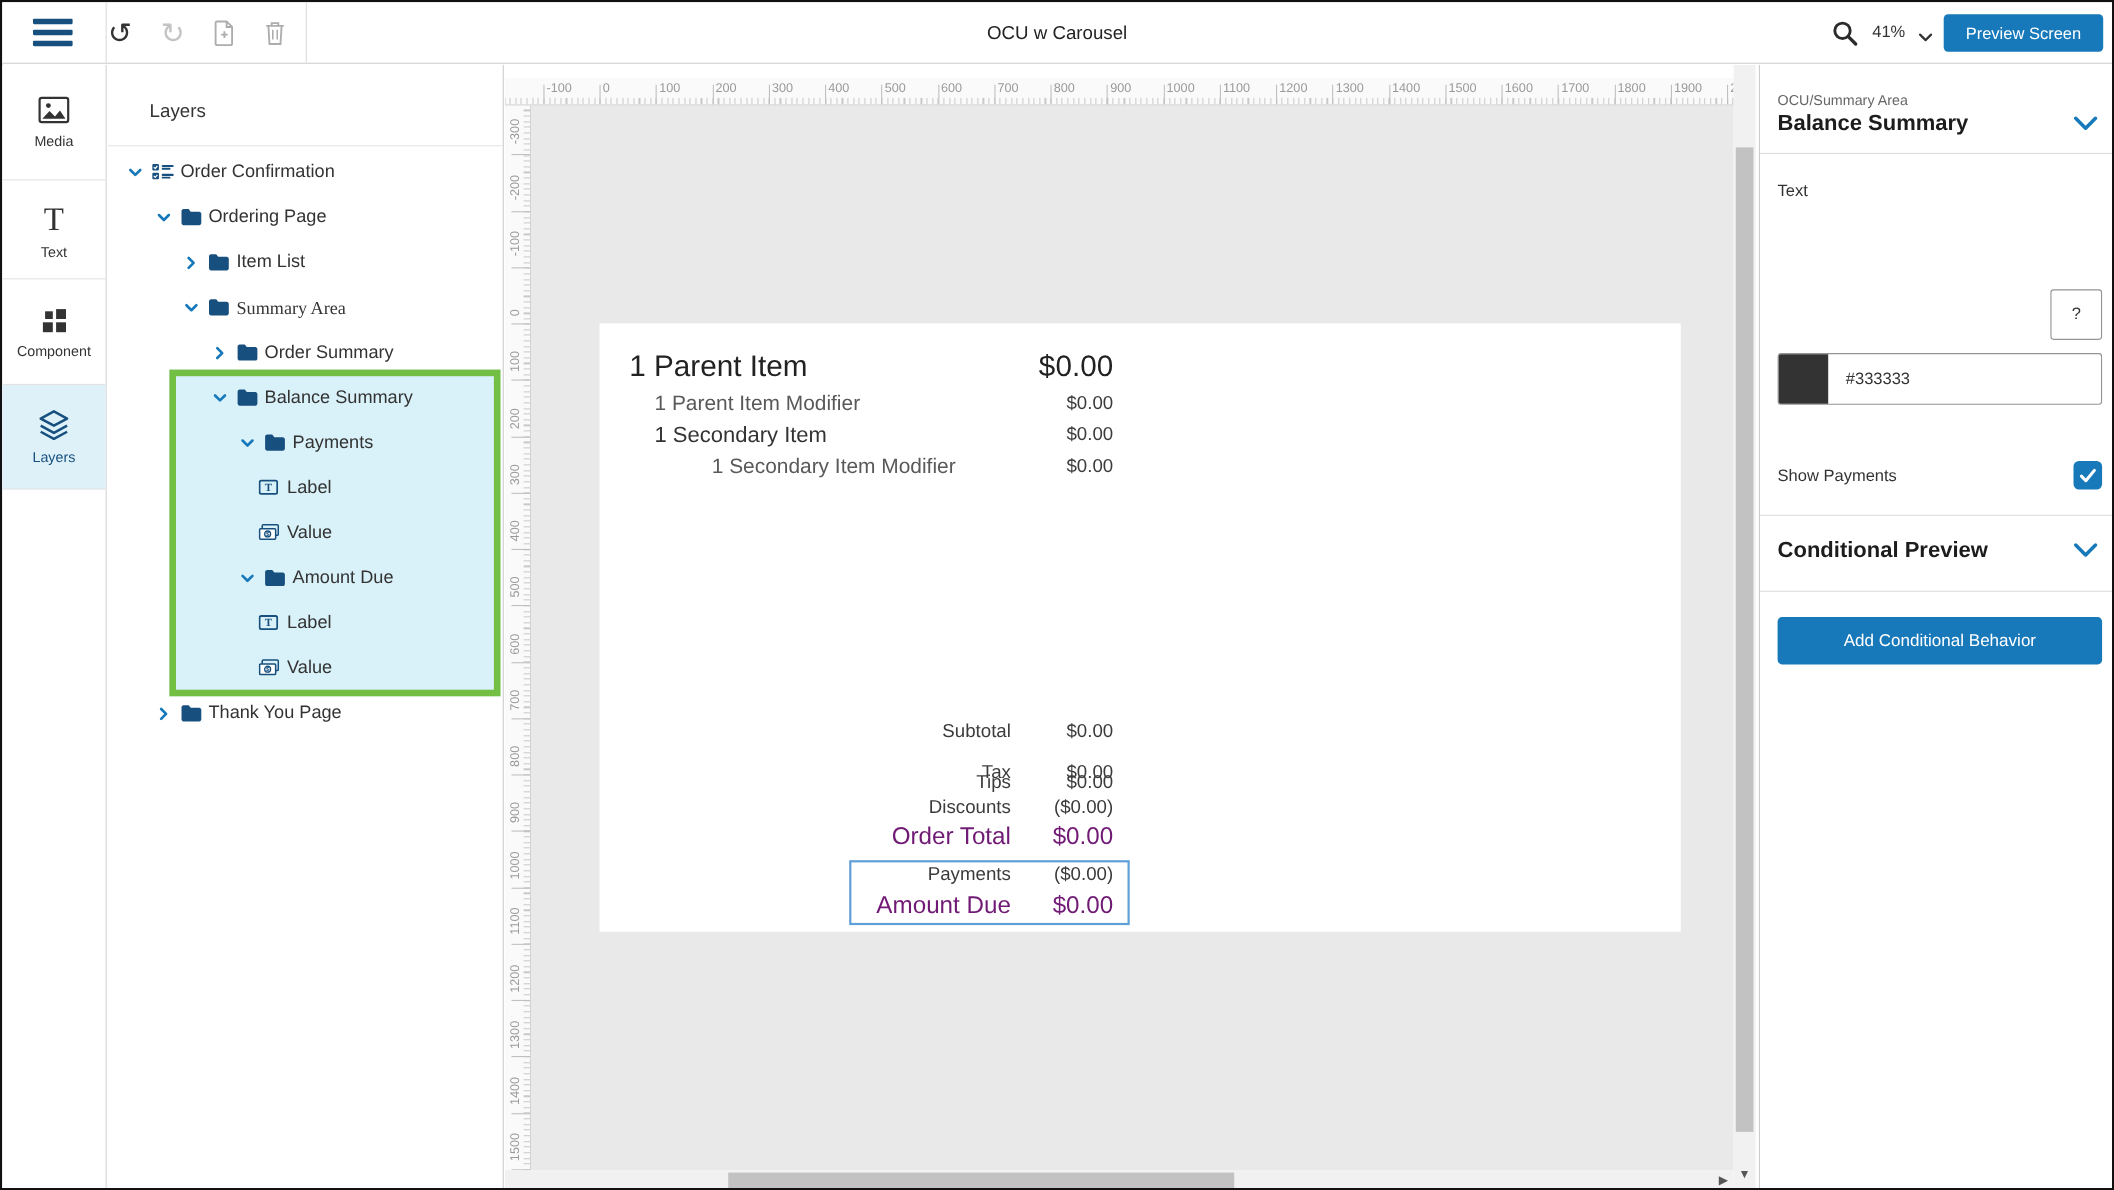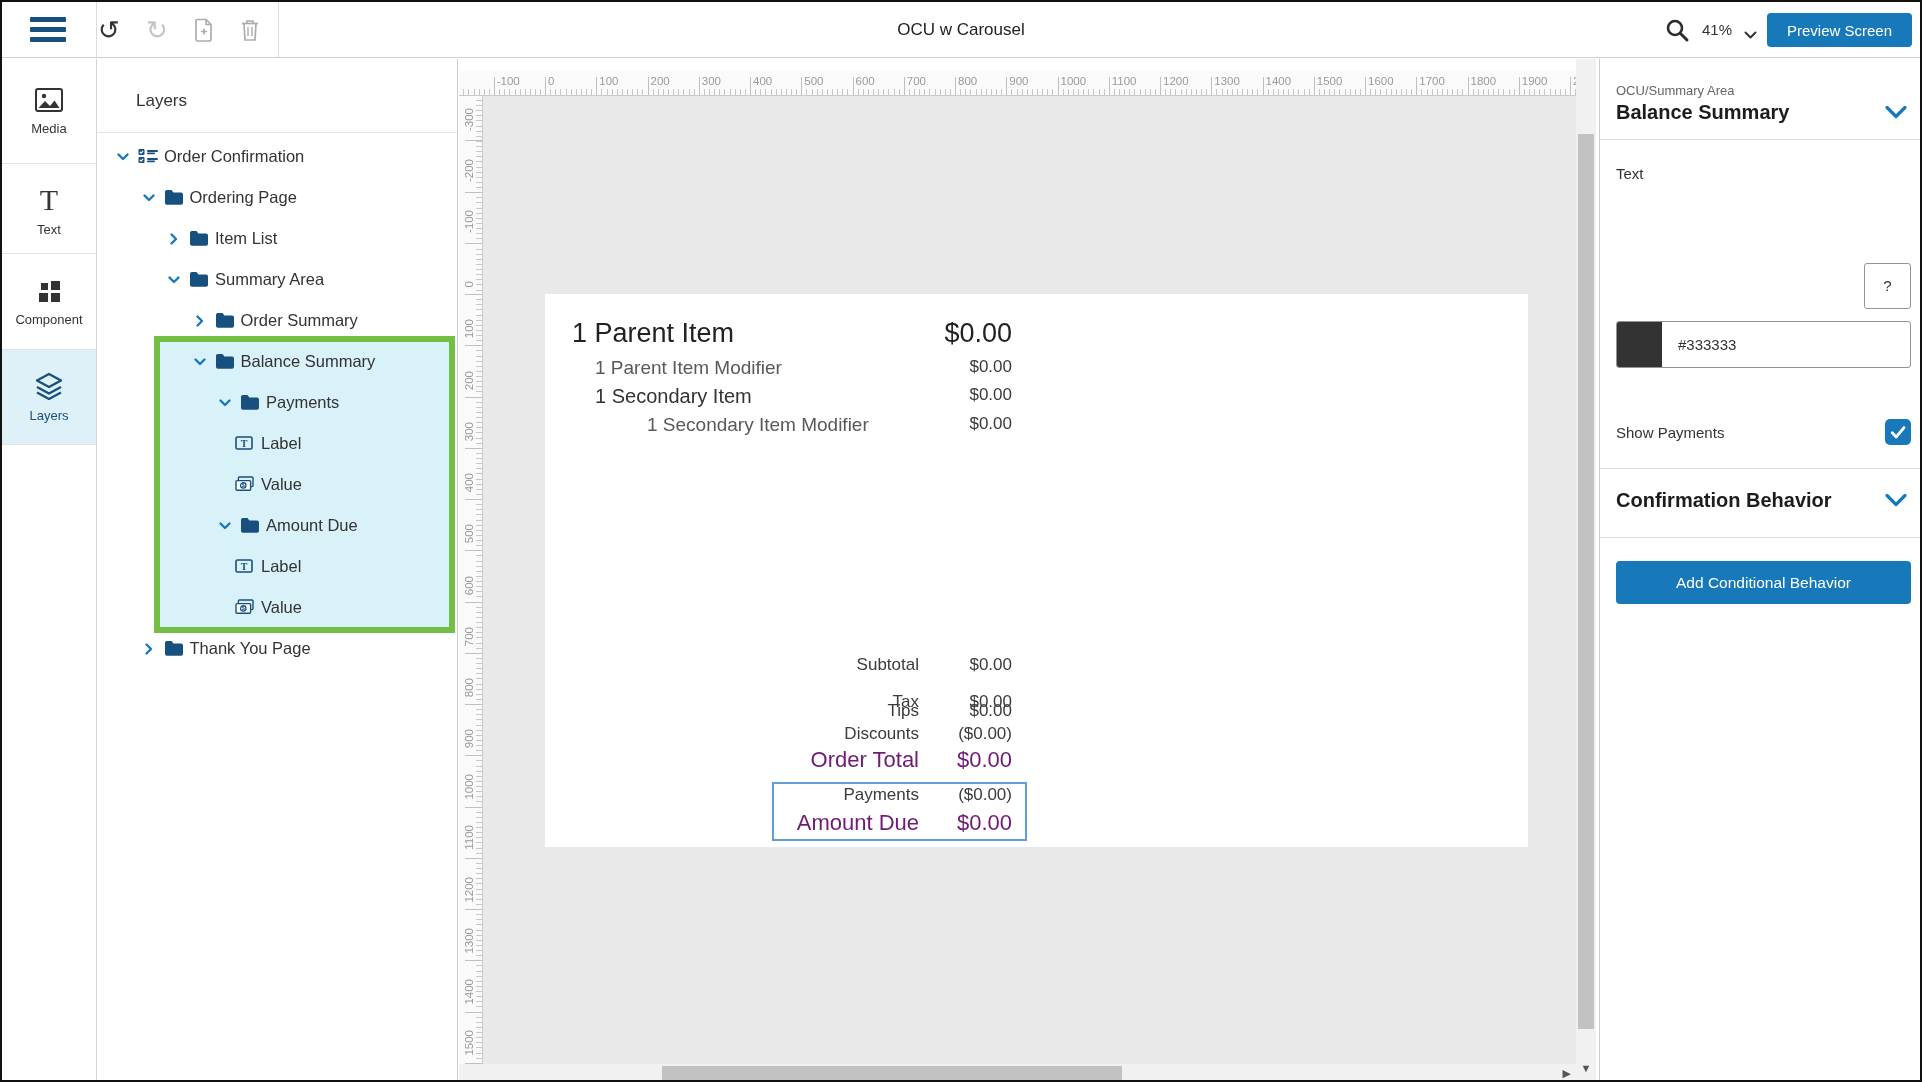--- a/index.html
+++ b/index.html
@@ -230,21 +230,21 @@
             </svg></div>
           <div class="tlabel" style="left: 117px;">Item List</div>
         </div>
         <div class="trow" style="top: 200px;">
           <div class="chev" style="left: 69px;"><svg width="14" height="14" viewBox="0 0 14 14">
               <path d="M2.5 4.5L7 9l4.5-4.5" fill="none" stroke="#1779BA" stroke-width="2.4" stroke-linecap="round" stroke-linejoin="round"></path>
             </svg></div>
           <div class="ticon" style="left: 91px;"><svg width="20" height="17" viewBox="0 0 20 17">
               <path d="M1 3.1C1 2 1.8 1.1 2.9 1.1h4.6l1.9 2.3h7.7c1 0 1.9.9 1.9 2v8.4c0 1.1-.8 2-1.9 2H2.9c-1 0-1.9-.9-1.9-2z" fill="#17507E"></path>
             </svg></div>
-          <div class="tlabel" style="left: 117px;">Summary Area</div>
+          <div class="tlabel" style="left: 117px; font-family: Liberation Serif, serif;">Summary Area</div>
         </div>
         <div class="trow" style="top: 241px;">
           <div class="chev" style="left: 94.5px;"><svg width="14" height="14" viewBox="0 0 14 14">
               <path d="M4.5 2.5L9 7l-4.5 4.5" fill="none" stroke="#1779BA" stroke-width="2.4" stroke-linecap="round" stroke-linejoin="round"></path>
             </svg></div>
           <div class="ticon" style="left: 116.5px;"><svg width="20" height="17" viewBox="0 0 20 17">
               <path d="M1 3.1C1 2 1.8 1.1 2.9 1.1h4.6l1.9 2.3h7.7c1 0 1.9.9 1.9 2v8.4c0 1.1-.8 2-1.9 2H2.9c-1 0-1.9-.9-1.9-2z" fill="#17507E"></path>
             </svg></div>
           <div class="tlabel" style="left: 142.5px;">Order Summary</div>
         </div>
@@ -500,21 +500,21 @@
     </div>
 
     <div class="insp-label" style="top:365px">Show Payments</div>
     <div class="checkbox on" id="show-payments-box">
       <svg width="20" height="20" viewBox="0 0 20 20">
           <path d="M4.2 10.8l4 4.2 7.8-9.4" fill="none" stroke="#fff" stroke-width="2.8" stroke-linecap="round" stroke-linejoin="round"></path>
         </svg>
     </div>
     <div class="insp-div" style="top:409px"></div>
 
-    <div class="section-title" style="top:430px">Confirmation Behavior</div>
+    <div class="section-title" style="top:430px">Conditional Preview</div>
     <div class="insp-chev" style="top:434px">
       <svg width="24" height="16" viewBox="0 0 24 16">
           <path d="M3 2.5l9 9 9-9" fill="none" stroke="#1779BA" stroke-width="3.2" stroke-linecap="round" stroke-linejoin="round"></path>
         </svg>
     </div>
     <div class="insp-div" style="top:478px"></div>
 
     <button class="add-btn">Add Conditional Behavior</button>
   </div>
 

